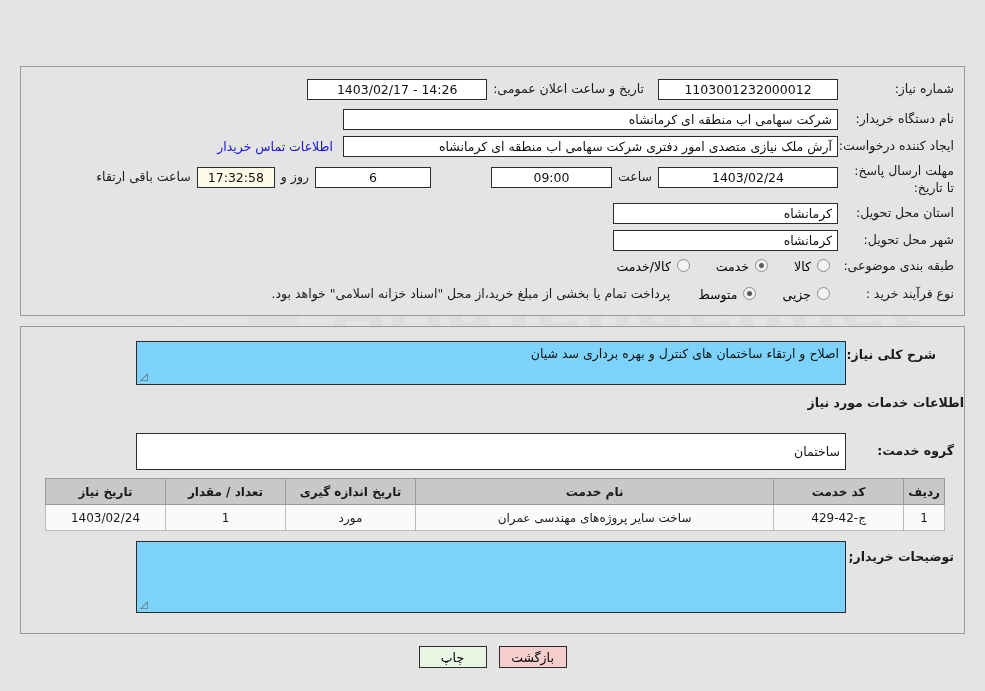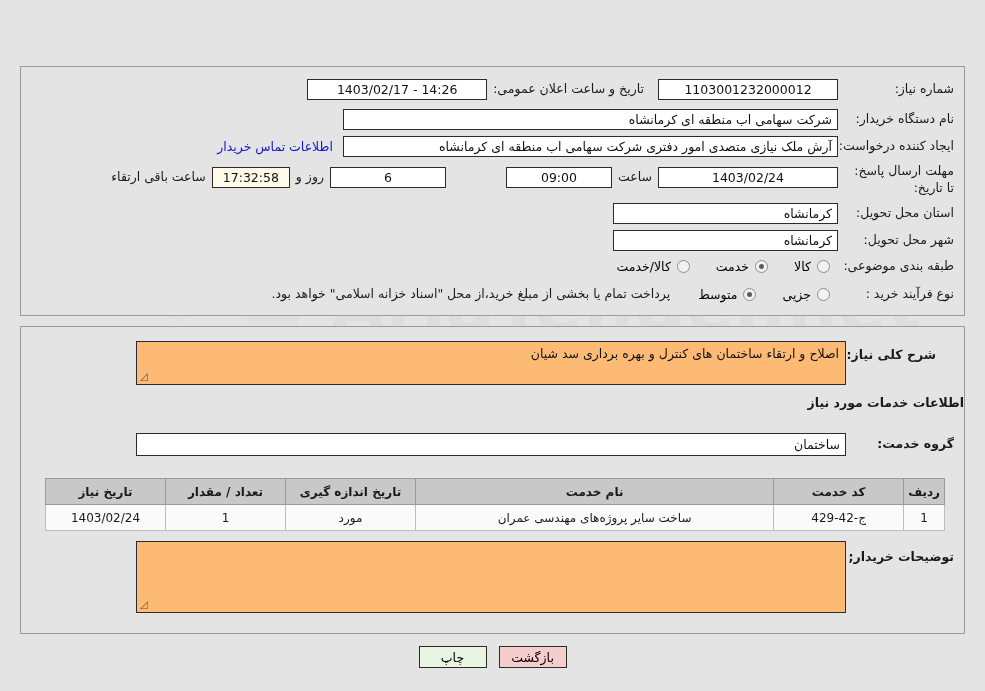--- a/index.html
+++ b/index.html
@@ -104,25 +104,25 @@
     vertical-align: middle;
   }
   .radio.on::after {
     content: "";
     position: absolute;
     left: 3px; top: 3px;
     width: 5px; height: 5px;
     border-radius: 50%;
     background: #5a5a5a;
   }
-  .ropt { display: flex; align-items: center; gap: 6px; font-size: 12.5px; }
+  .ropt { display: flex; align-items: flex-start; gap: 6px; font-size: 12.5px; }
 
   
   .ta {
-    background: #fdba74;
+    background: #7dd3fc;
     border: 1px solid #2b2b2b;
     font-size: 12.5px;
     color: #111;
     padding: 4px 6px;
     position: relative;
     overflow: hidden;
   }
   .ta .grip {
     position: absolute;
     left: 3px; bottom: 2px;
@@ -220,21 +220,21 @@
       <span class="fld right" style="width:495px; margin-right:6px;">آرش ملک نیازی متصدی امور دفتری شرکت سهامی اب منطقه ای کرمانشاه</span>
       <a class="link" href="#" style="margin-right:10px;">اطلاعات تماس خریدار</a>
     </div>
 
     <div class="row" style="right:10px; top:96px; align-items:flex-start;">
       <span class="lbl" style="width:110px; white-space:normal;">مهلت ارسال پاسخ: تا تاریخ:</span>
     </div>
     <div class="row" style="right:126px; top:100px;">
       <span class="fld center ltr" style="width:180px;">1403/02/24</span>
       <span class="lbl" style="margin:0 6px;">ساعت</span>
-      <span class="fld center ltr" style="width:106px;">09:00</span>
+      <span class="fld center ltr" style="width:121px;">09:00</span>
       <span class="fld center ltr" style="width:116px; margin-right:60px;">6</span>
       <span class="lbl" style="margin:0 6px;">روز و</span>
       <span class="fld cream center ltr" style="width:78px;">17:32:58</span>
       <span class="lbl" style="margin-right:6px;">ساعت باقی ارتقاء</span>
     </div>
 
     <div class="row" style="right:10px; top:136px;">
       <span class="lbl" style="width:110px;">استان محل تحویل:</span>
       <span class="fld right" style="width:225px; margin-right:6px;">کرمانشاه</span>
     </div>
@@ -283,21 +283,21 @@
       <span>اصلاح و ارتقاء ساختمان های کنترل و بهره برداری سد شیان</span>
       <span class="grip">◺</span>
     </div>
 
     <div class="row" style="right:0; top:68px;">
       <span class="lbl b">اطلاعات خدمات مورد نیاز</span>
     </div>
 
     <div class="row" style="right:10px; top:106px;">
       <span class="lbl b" style="width:100px;">گروه خدمت:</span>
-      <span class="fld right" style="width:710px; margin-right:8px; height:23px;">ساختمان</span>
+      <span class="fld right" style="width:710px; margin-right:8px; height:37px;">ساختمان</span>
     </div>
 
     <div class="row" style="right:10px; top:222px;">
       <span class="lbl b">توضیحات خریدار;</span>
     </div>
     <div class="ta" style="position:absolute; right:118px; top:214px; width:710px; height:72px;">
       <span></span>
       <span class="grip">◺</span>
     </div>
   </div>

